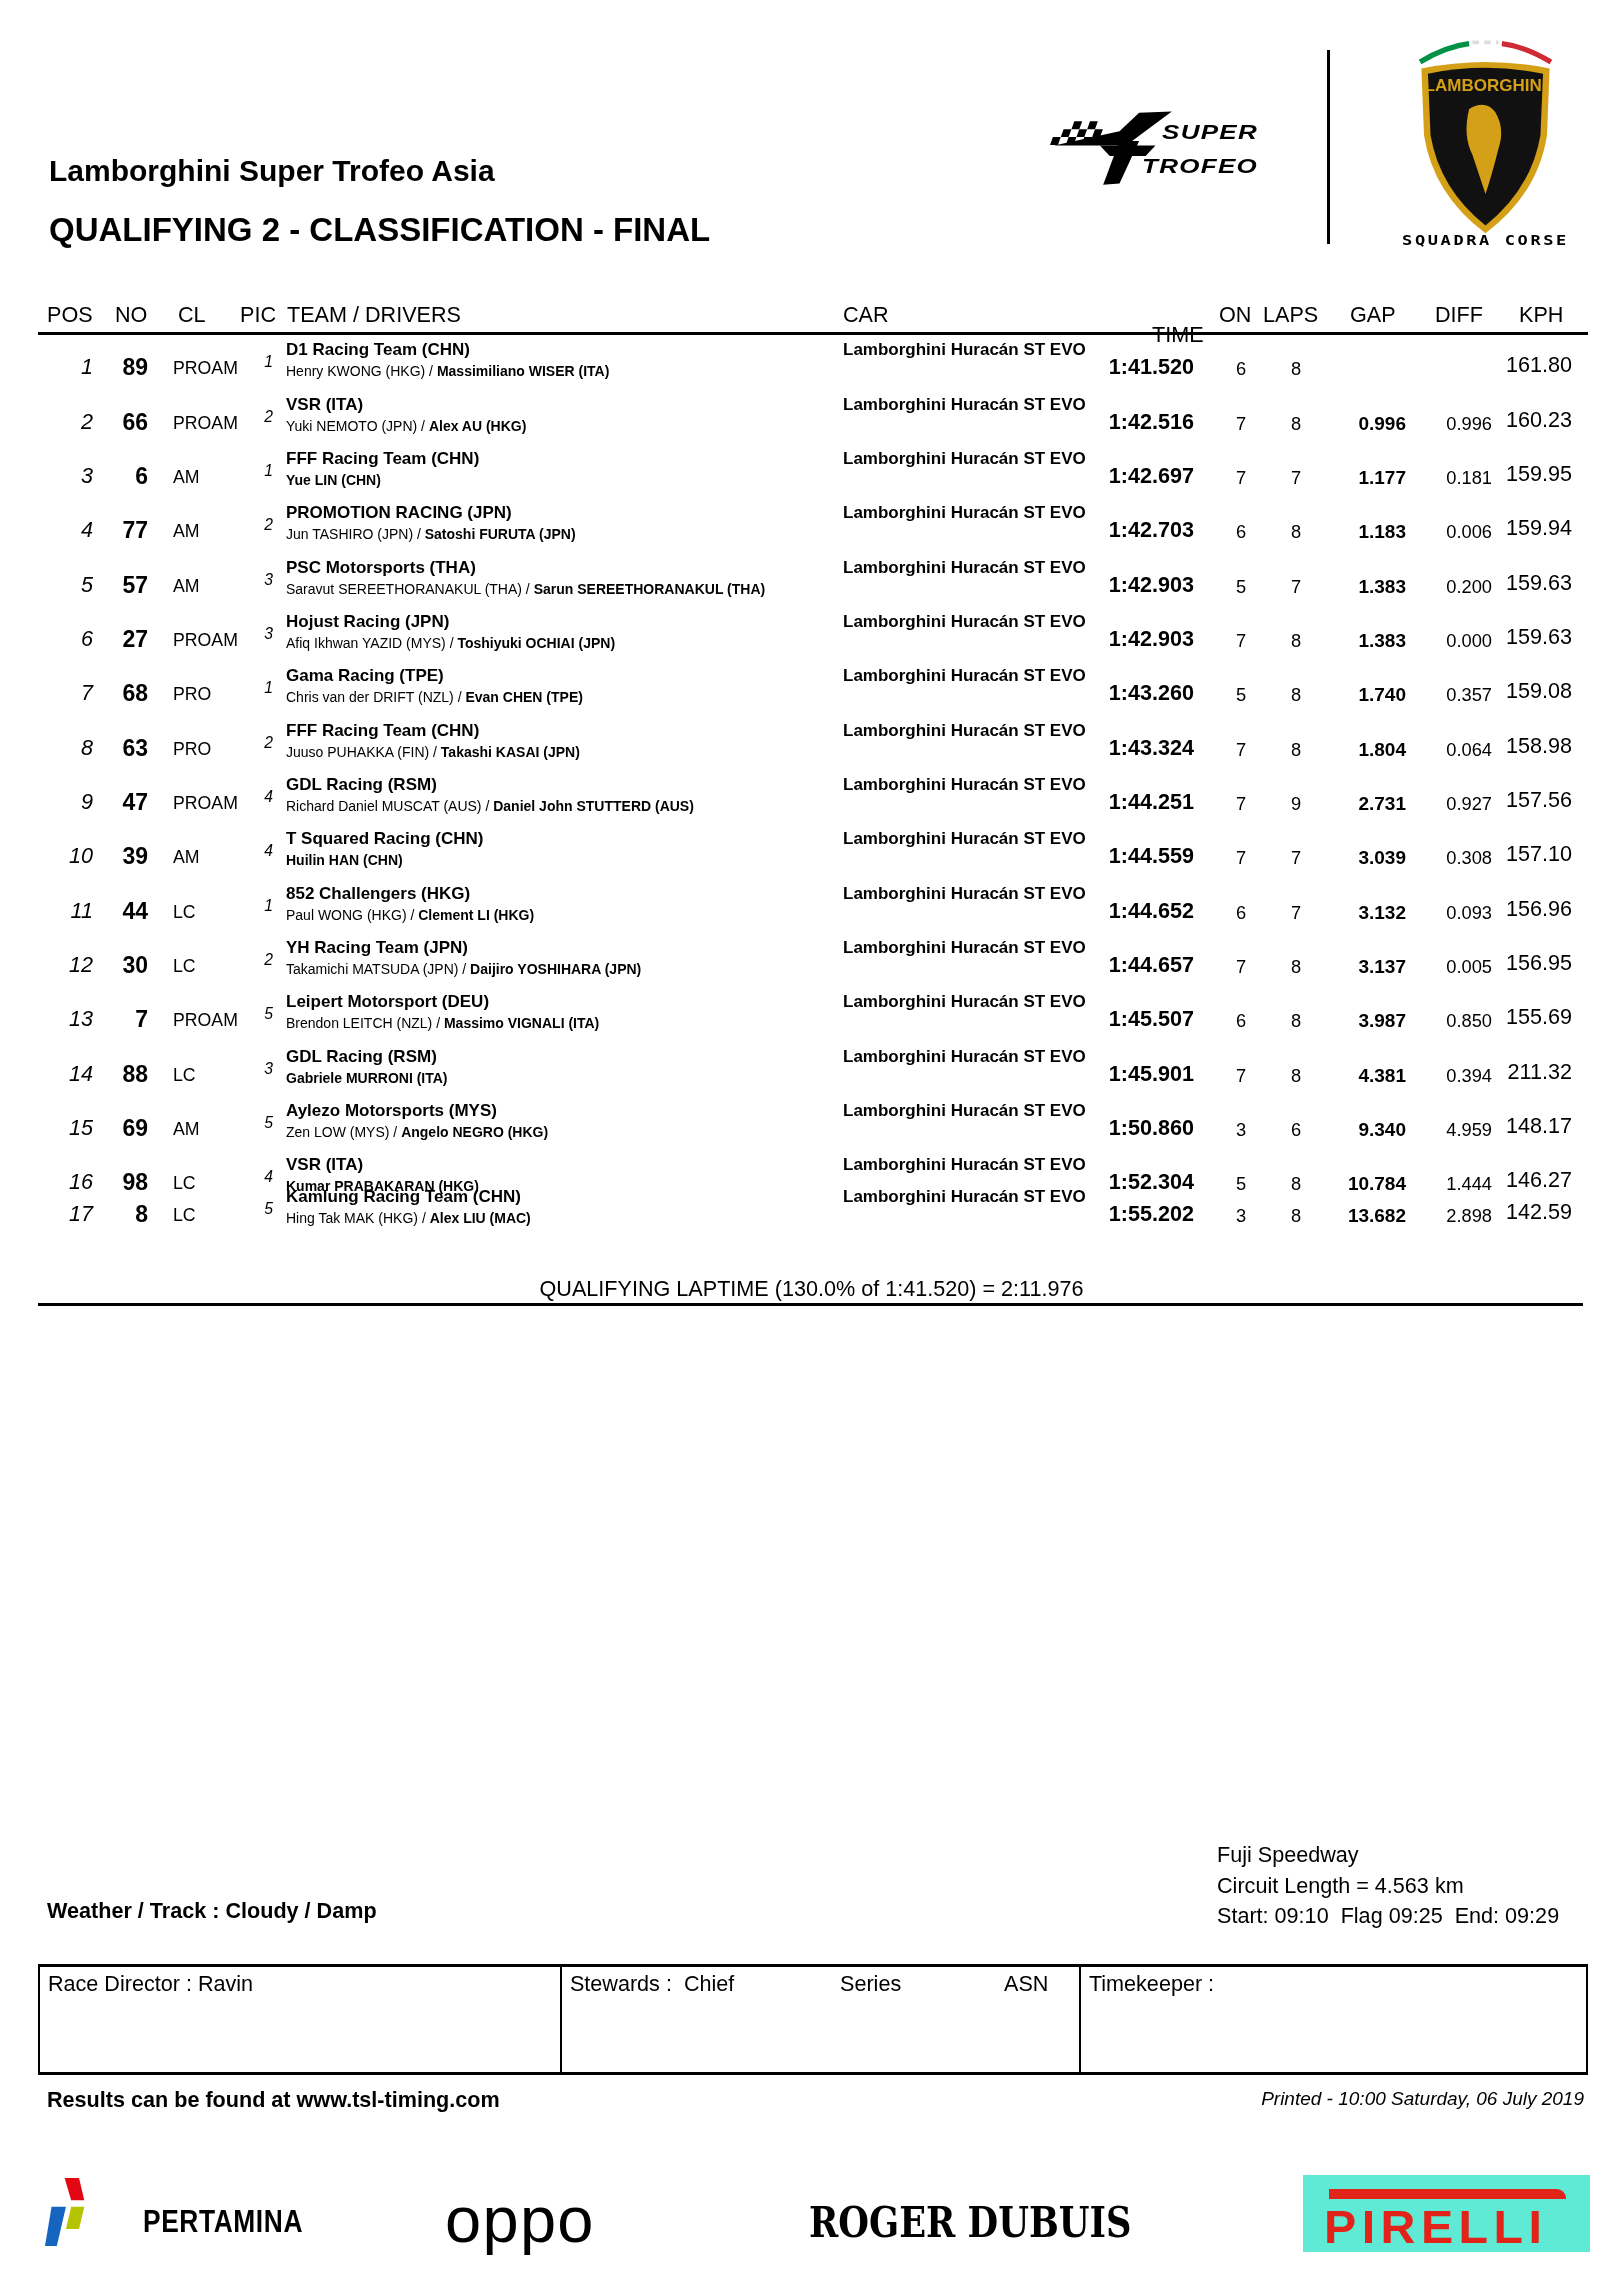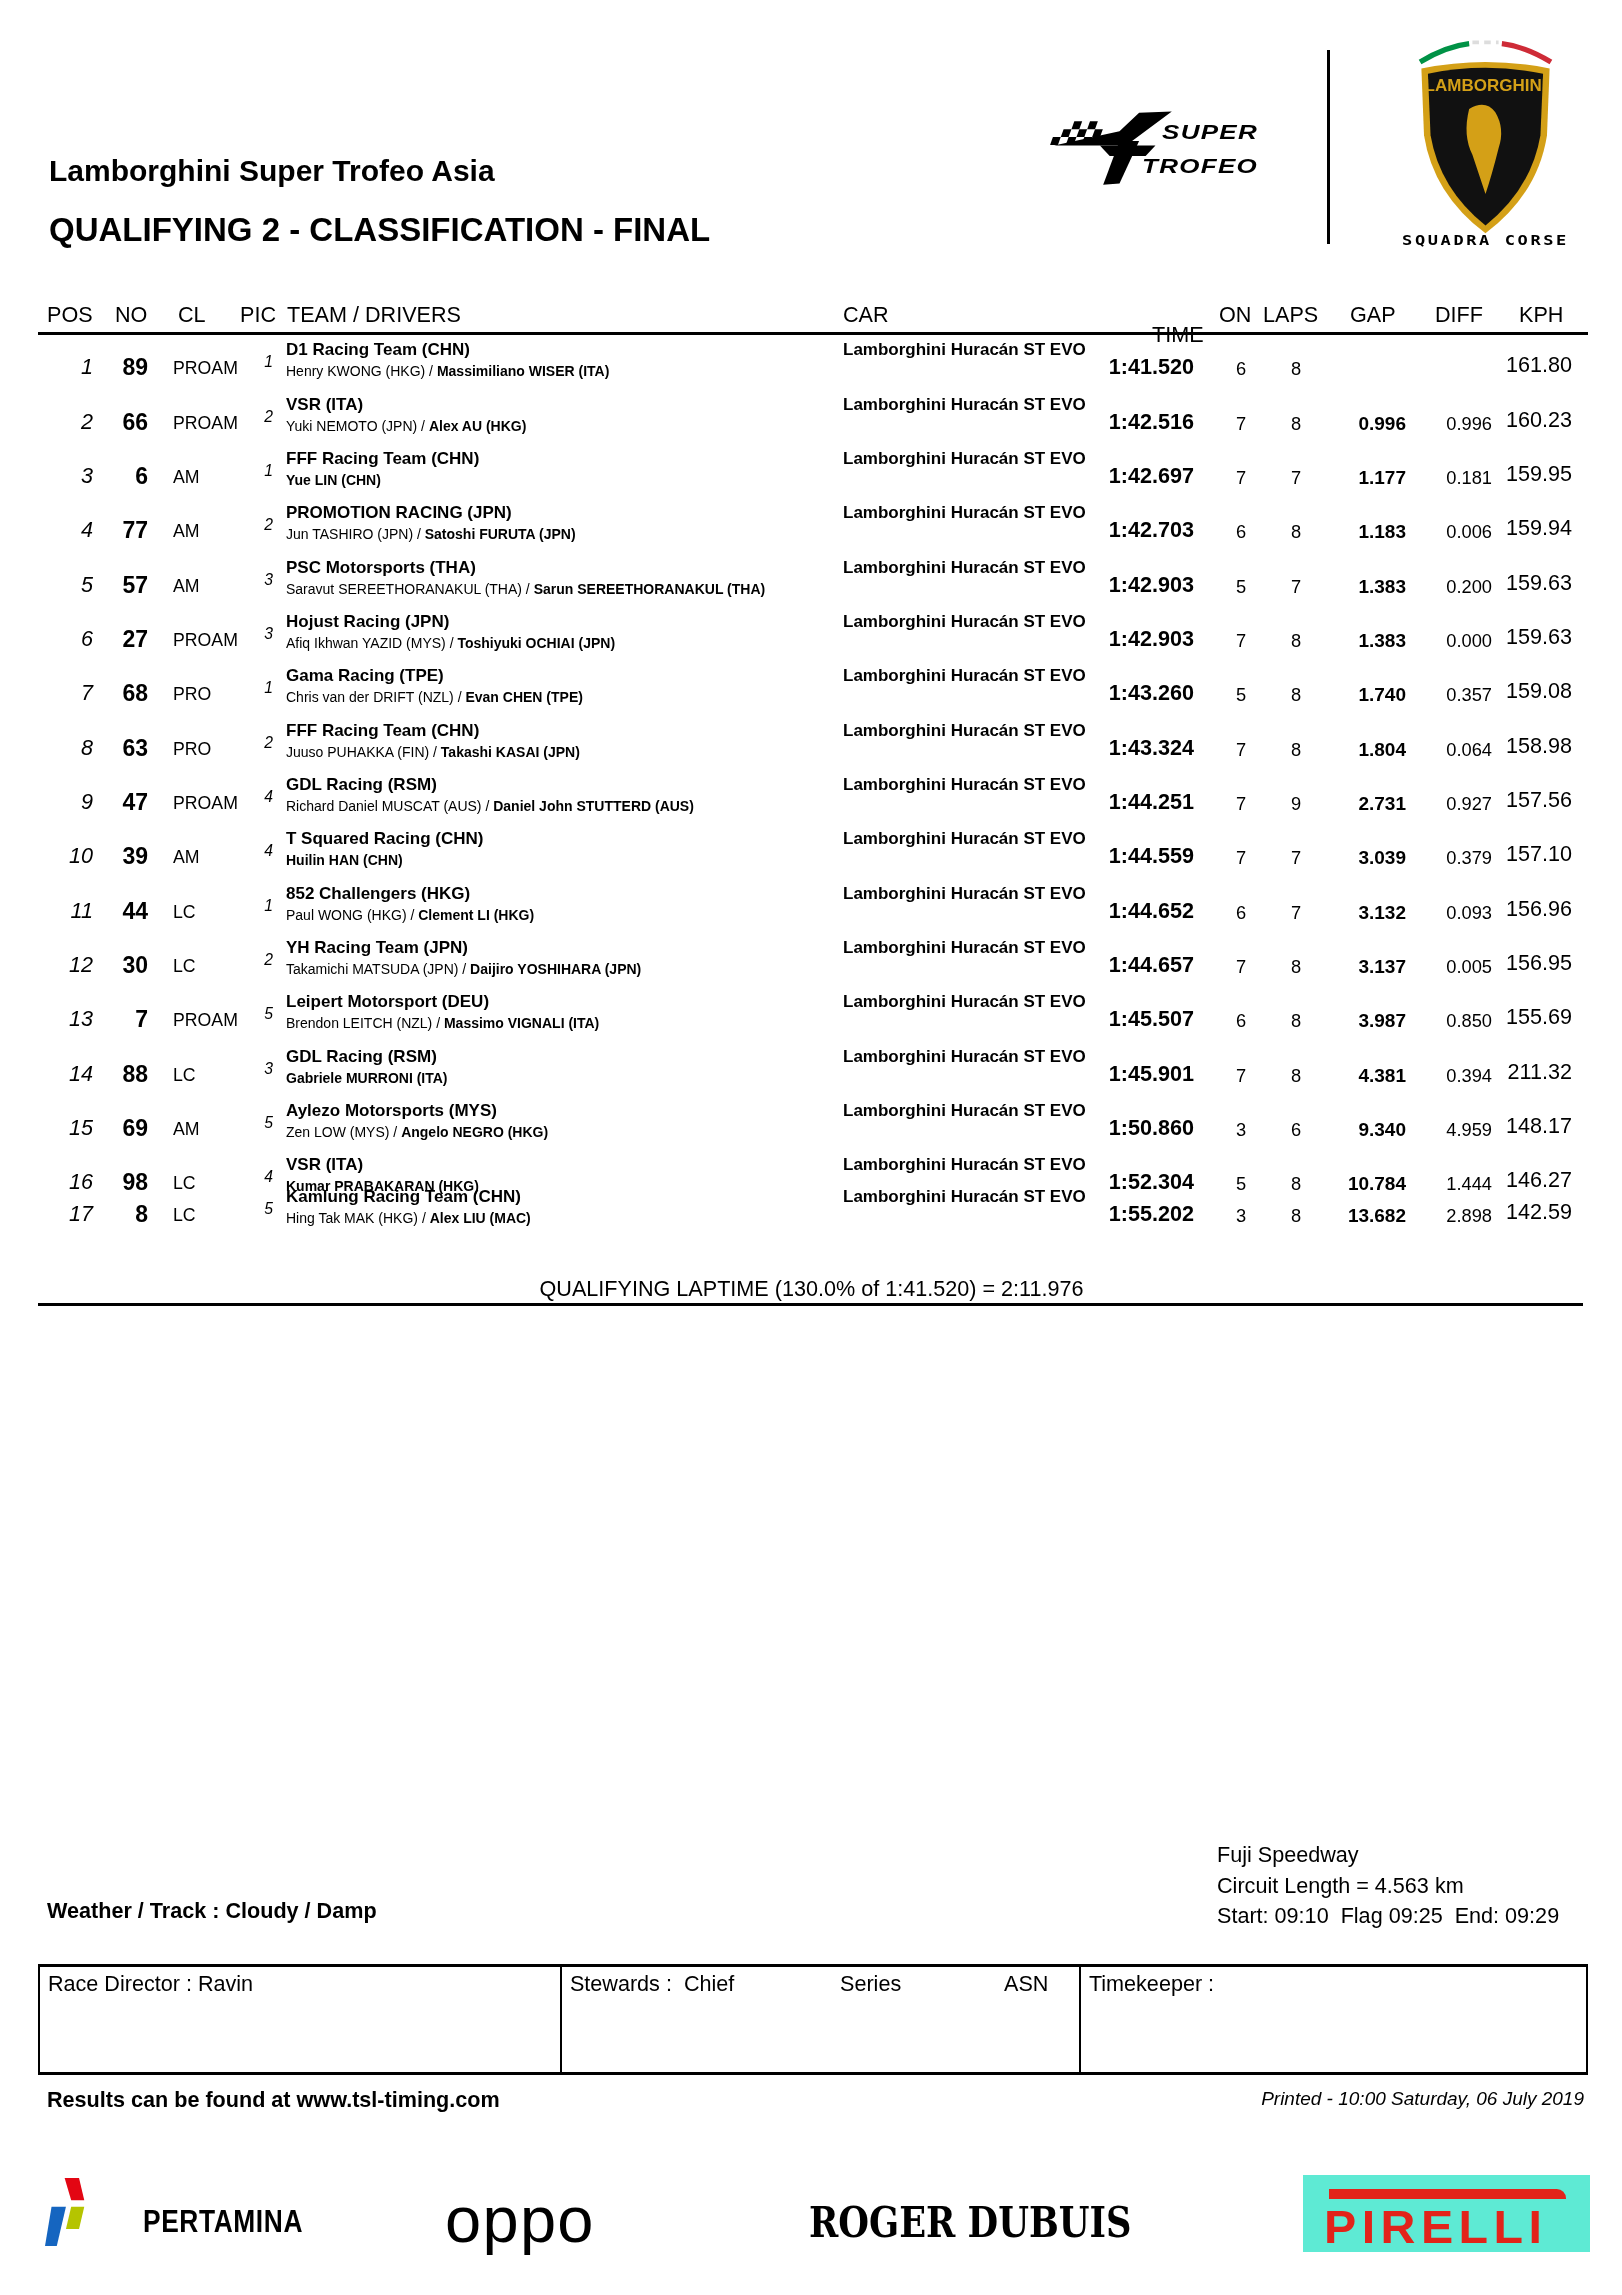--- a/index.html
+++ b/index.html
@@ -253,21 +253,21 @@
     <span class="c-no">39</span>
     <span class="c-cl">AM</span>
     <span class="c-pic">4</span>
     <span class="c-team">T Squared Racing (CHN)</span>
     <span class="c-drivers"><span></span><span></span><b>Huilin HAN (CHN)</b></span>
     <span class="c-car">Lamborghini Huracán ST EVO</span>
     <span class="c-time">1:44.559</span>
     <span class="c-on">7</span>
     <span class="c-laps">7</span>
     <span class="c-gap">3.039</span>
-    <span class="c-diff">0.379</span>
+    <span class="c-diff">0.308</span>
     <span class="c-kph">157.10</span>
   </div>
     <div class="row" style="top: 884px;">
     <span class="c-pos">11</span>
     <span class="c-no">44</span>
     <span class="c-cl">LC</span>
     <span class="c-pic">1</span>
     <span class="c-team">852 Challengers (HKG)</span>
     <span class="c-drivers"><span>Paul WONG (HKG)</span><span> / </span><b>Clement LI (HKG)</b></span>
     <span class="c-car">Lamborghini Huracán ST EVO</span>

